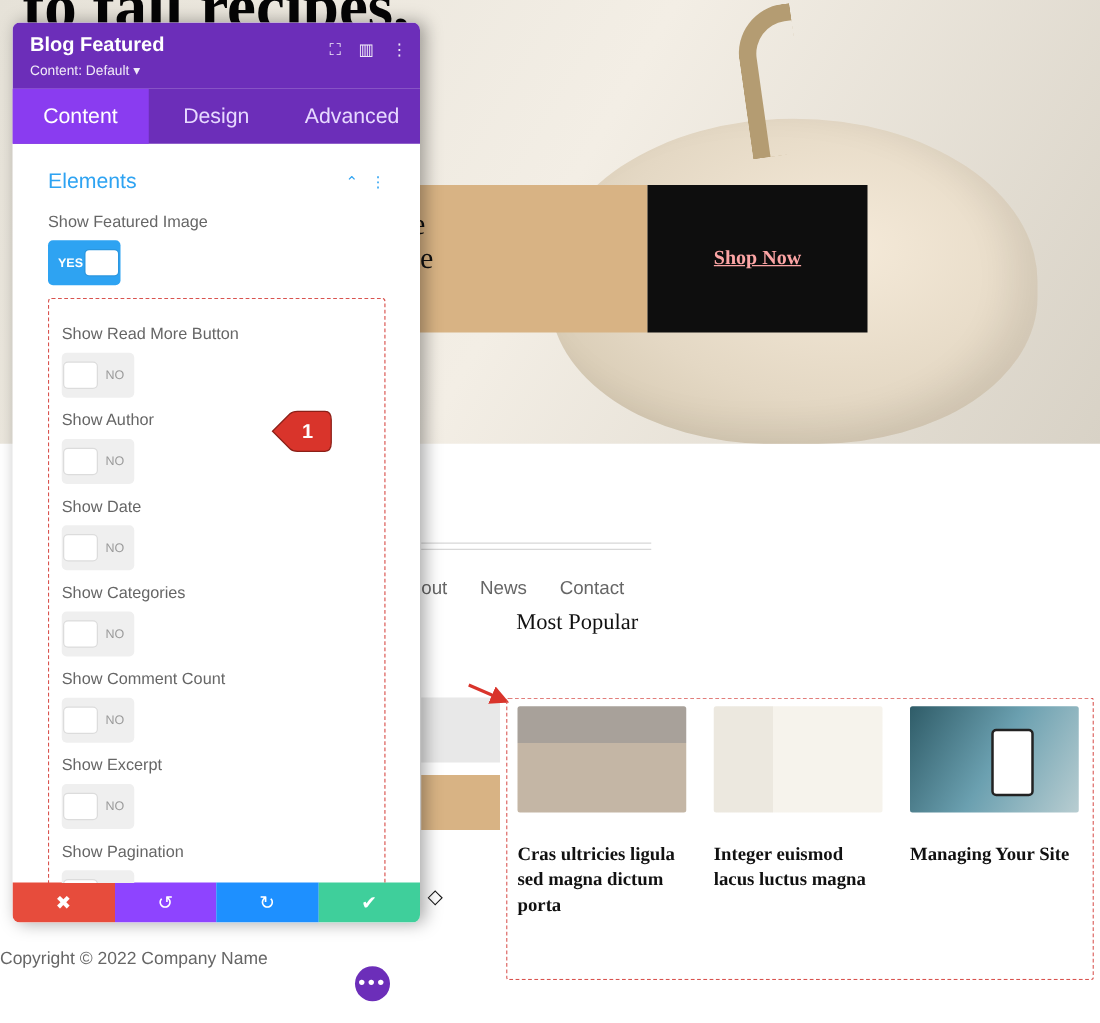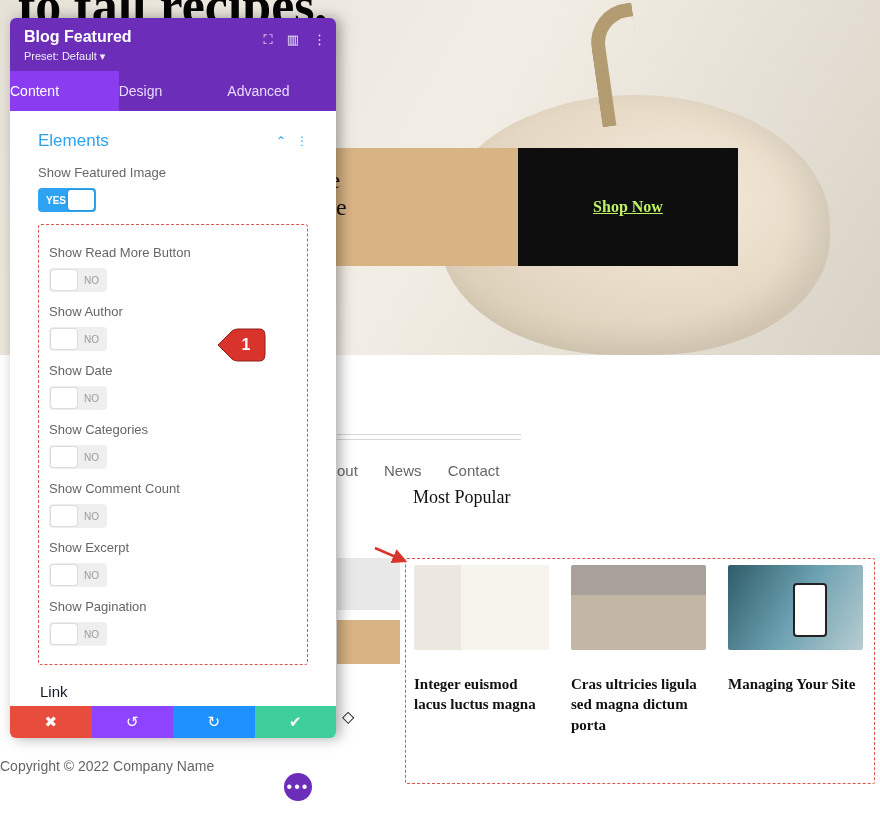--- a/index.html
+++ b/index.html
@@ -17,21 +17,21 @@
   *{box-sizing:border-box}
   body{margin:0;font-family:Helvetica,Arial,sans-serif;background:#fff;width:880px;height:818px;overflow:hidden;position:relative}
 
   
   .bg-hero{position:absolute;left:0;top:0;width:880px;height:355px;background:linear-gradient(120deg,#e6e2d8 0%,#f3eee5 50%,#d8d2c6 100%);}
   .bg-hero .pumpkin{position:absolute;right:50px;bottom:0;width:390px;height:260px;border-radius:50% 50% 45% 45%;background:radial-gradient(ellipse at 60% 40%,#f5ead9 0%,#e4d8c4 55%,#cfc2a9 100%);box-shadow:inset -20px -10px 30px rgba(0,0,0,.08)}
   .bg-hero .stem{position:absolute;right:240px;top:5px;width:46px;height:120px;border:14px solid #b49c72;border-bottom:none;border-right:none;border-radius:40px 0 0 0;transform:rotate(-8deg)}
   .headline{position:absolute;left:18px;top:-24px;font-family:Georgia,"Times New Roman",serif;font-size:52px;font-weight:700;color:#050505}
   .promo{position:absolute;left:160px;top:148px;display:flex;height:118px}
   .promo .text{background:var(--tan);color:#111;font-family:Georgia,serif;font-size:24px;padding:14px 24px;width:358px;display:flex;flex-direction:column;justify-content:center}
-  .promo .btn{background:var(--black);color:#bef264;width:220px;display:flex;align-items:center;justify-content:center;font-family:Georgia,serif;font-weight:700;text-decoration:underline}
+  .promo .btn{background:var(--black);color:#fca5a5;width:176px;display:flex;align-items:center;justify-content:center;font-family:Georgia,serif;font-weight:700;text-decoration:underline}
 
   .spot-area{position:absolute;left:337px;top:430px}
   .spot-title{font-family:Georgia,serif;font-size:46px;color:#121212;margin:0 0 6px}
   .hr{border:none;border-top:1px solid #d8d8d8;margin:4px 0}
   .nav{font-size:15px;color:#666;margin-top:22px}
   .nav span{margin-right:22px}
   .most-pop{font-family:Georgia,serif;font-size:18px;color:#111;margin:8px 0 15px 76px}
 
   .tan-block{position:absolute;left:337px;top:620px;width:63px;height:44px;background:var(--tan)}
   .gray-block{position:absolute;left:337px;top:558px;width:63px;height:52px;background:#e8e8e8}
@@ -56,30 +56,30 @@
 
   
   .panel{position:absolute;left:10px;top:18px;width:326px;height:720px;border-radius:6px;overflow:hidden;box-shadow:4px 0 14px rgba(0,0,0,.35);background:#fff;display:flex;flex-direction:column}
   .p-head{background:var(--purple);color:#fff;padding:10px 14px 8px}
   .p-title{font-size:16px;font-weight:600}
   .p-sub{font-size:11px;opacity:.9;margin-top:4px}
   .p-icons{position:absolute;right:10px;top:14px;display:flex;gap:14px}
   .p-icons span{opacity:.9;cursor:pointer;font-size:13px}
 
   .tabs{display:flex;background:var(--purple)}
-  .tab{flex:1;text-align:left;padding:12px 0;font-size:14px;color:#e7d9ff;cursor:pointer}
+  .tab{flex:1;text-align:center;padding:12px 0;font-size:17px;color:#e7d9ff;cursor:pointer}
   .tab.active{background:var(--tab-active);color:#fff}
 
   .p-body{flex:1;overflow:auto;padding:14px 28px}
   .sec-head{display:flex;justify-content:space-between;align-items:center;color:var(--blue);font-size:17px;margin:6px 0 14px}
   .sec-icons{display:flex;gap:10px;color:var(--blue);font-size:12px}
 
   .opt{margin:10px 0}
   .opt label{font-size:13px;color:var(--txt);display:block;margin-bottom:8px}
-  .toggle{display:inline-flex;align-items:center;width:58px;height:24px;border-radius:4px;background:#efefef;position:relative;font-size:10px;color:#9b9b9b;cursor:pointer}
+  .toggle{display:inline-flex;align-items:center;width:58px;height:36px;border-radius:4px;background:#efefef;position:relative;font-size:10px;color:#9b9b9b;cursor:pointer}
   .toggle .knob{width:26px;height:20px;background:#fff;border-radius:3px;margin:2px;box-shadow:0 0 0 1px rgba(0,0,0,.08)}
   .toggle .lab{position:absolute;right:8px}
   .toggle.yes{background:var(--blue);color:#fff}
   .toggle.yes .lab{left:8px;right:auto;font-weight:700}
   .toggle.yes .knob{order:2;margin-left:auto}
 
   .group-dash{border:1px dashed var(--red-dash);border-radius:3px;padding:10px 10px 6px;margin-top:10px}
   .link-sec{color:#0f172a;font-size:15px;margin:18px 2px 0}
 
   .p-foot{display:flex;height:32px}
@@ -127,45 +127,45 @@
   <defs>
       <marker id="ah" markerWidth="6" markerHeight="6" refX="5" refY="3" orient="auto">
         <path d="M0,0 L6,3 L0,6 Z" fill="#d9342b"></path>
       </marker>
     </defs>
   <path d="M2,2 L32,15" stroke="#d9342b" stroke-width="2.5" fill="none" marker-end="url(#ah)"></path>
 </svg>
 
 <div class="posts-box">
   <div class="post">
+    <div class="thumb t1"></div>
+    <h4>Cras ultricies ligula sed magna dictum porta</h4>
+  </div>
+  <div class="post">
     <div class="thumb t2"></div>
     <h4>Integer euismod lacus luctus magna</h4>
-  </div>
-  <div class="post">
-    <div class="thumb t1"></div>
-    <h4>Cras ultricies ligula sed magna dictum porta</h4>
   </div>
   <div class="post">
     <div class="thumb t3 phone"></div>
     <h4>Managing Your Site</h4>
   </div>
 </div>
 
 <div class="social">
   <span>◇</span>
 </div>
 <div class="footer">
   <span style="display:inline-block;margin-top:58px">Copyright © 2022 Company Name</span>
 </div>
 <div class="fab-more">•••</div>
 
 <div class="panel">
   <div class="p-head">
     <div class="p-title">Blog Featured</div>
-    <div class="p-sub">Preset: Default ▾</div>
+    <div class="p-sub">Content: Default ▾</div>
     <div class="p-icons">
       <span>⛶</span>
       <span>▥</span>
       <span>⋮</span>
     </div>
   </div>
 
   <div class="tabs">
     <div class="tab active">Content</div>
     <div class="tab">Design</div>

